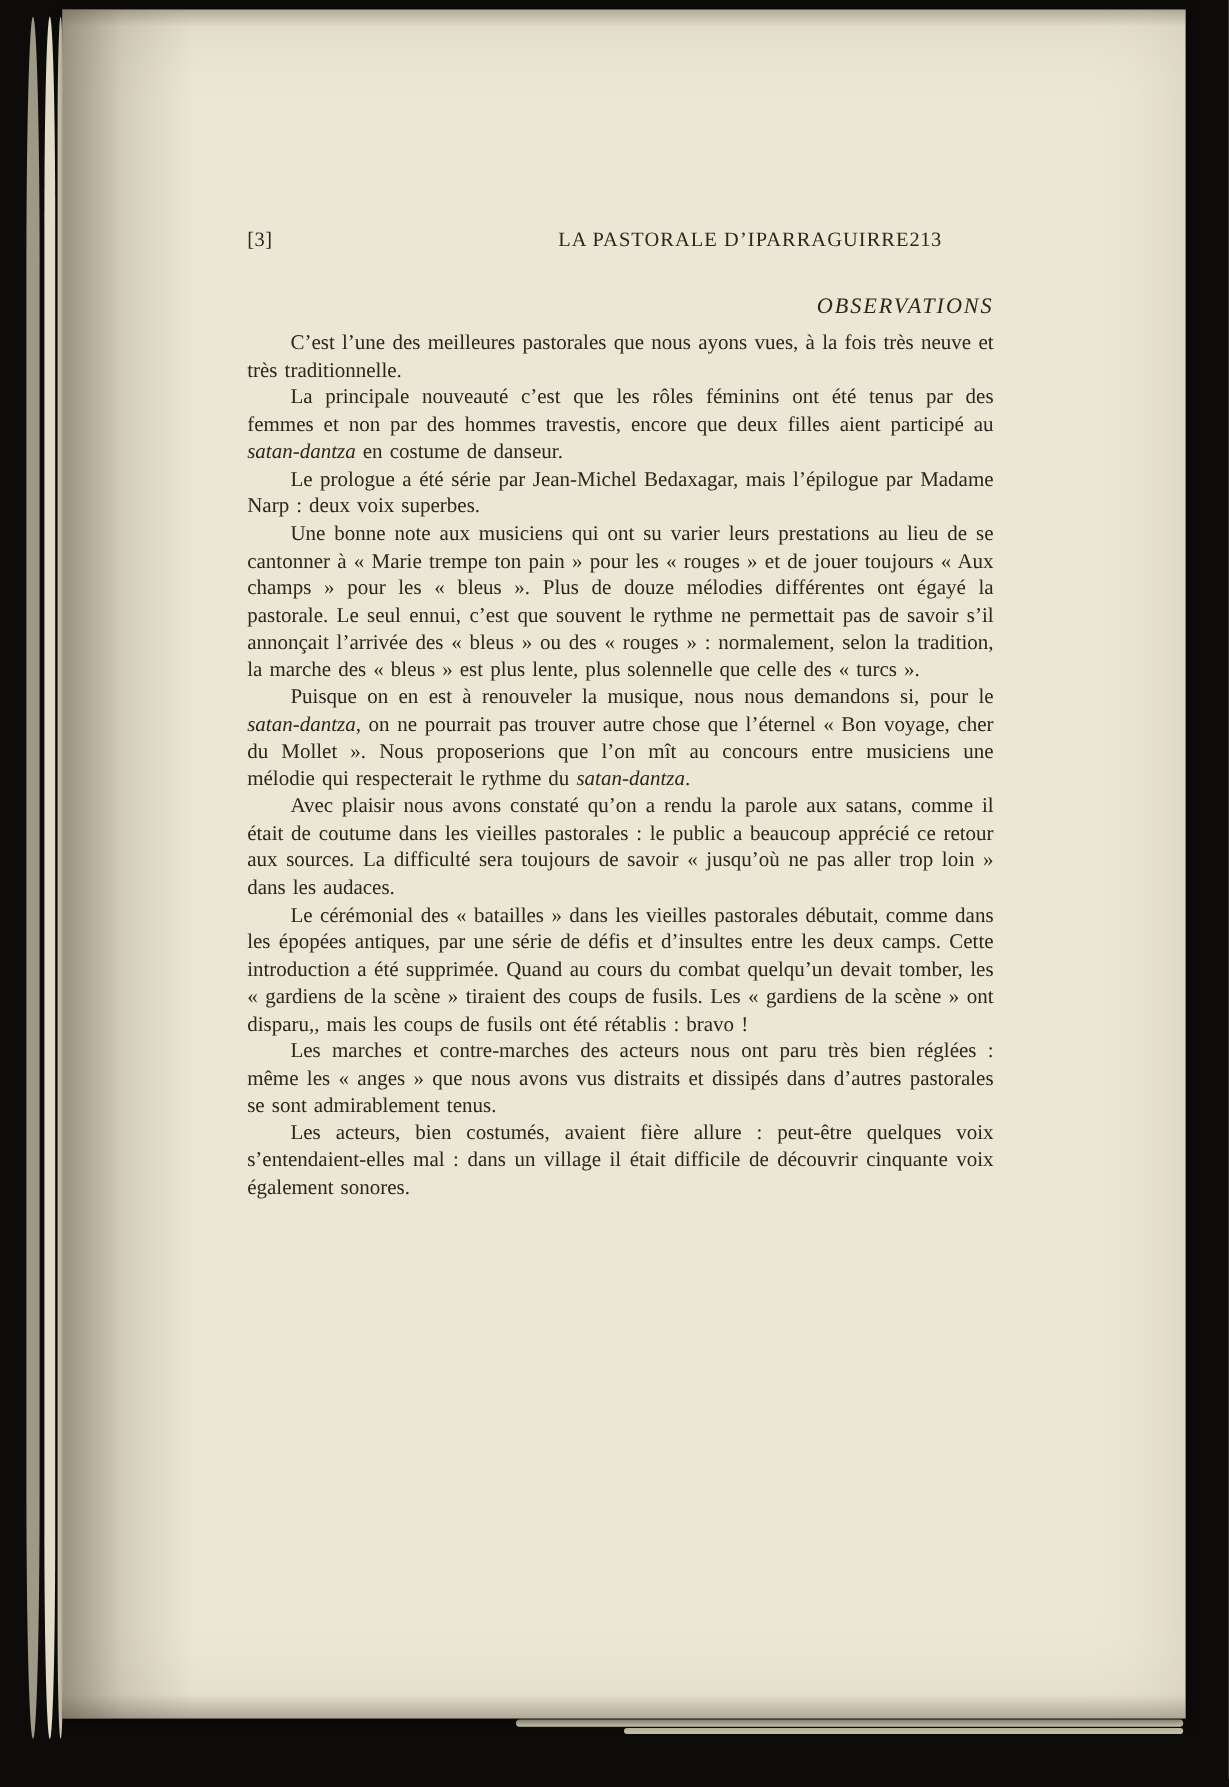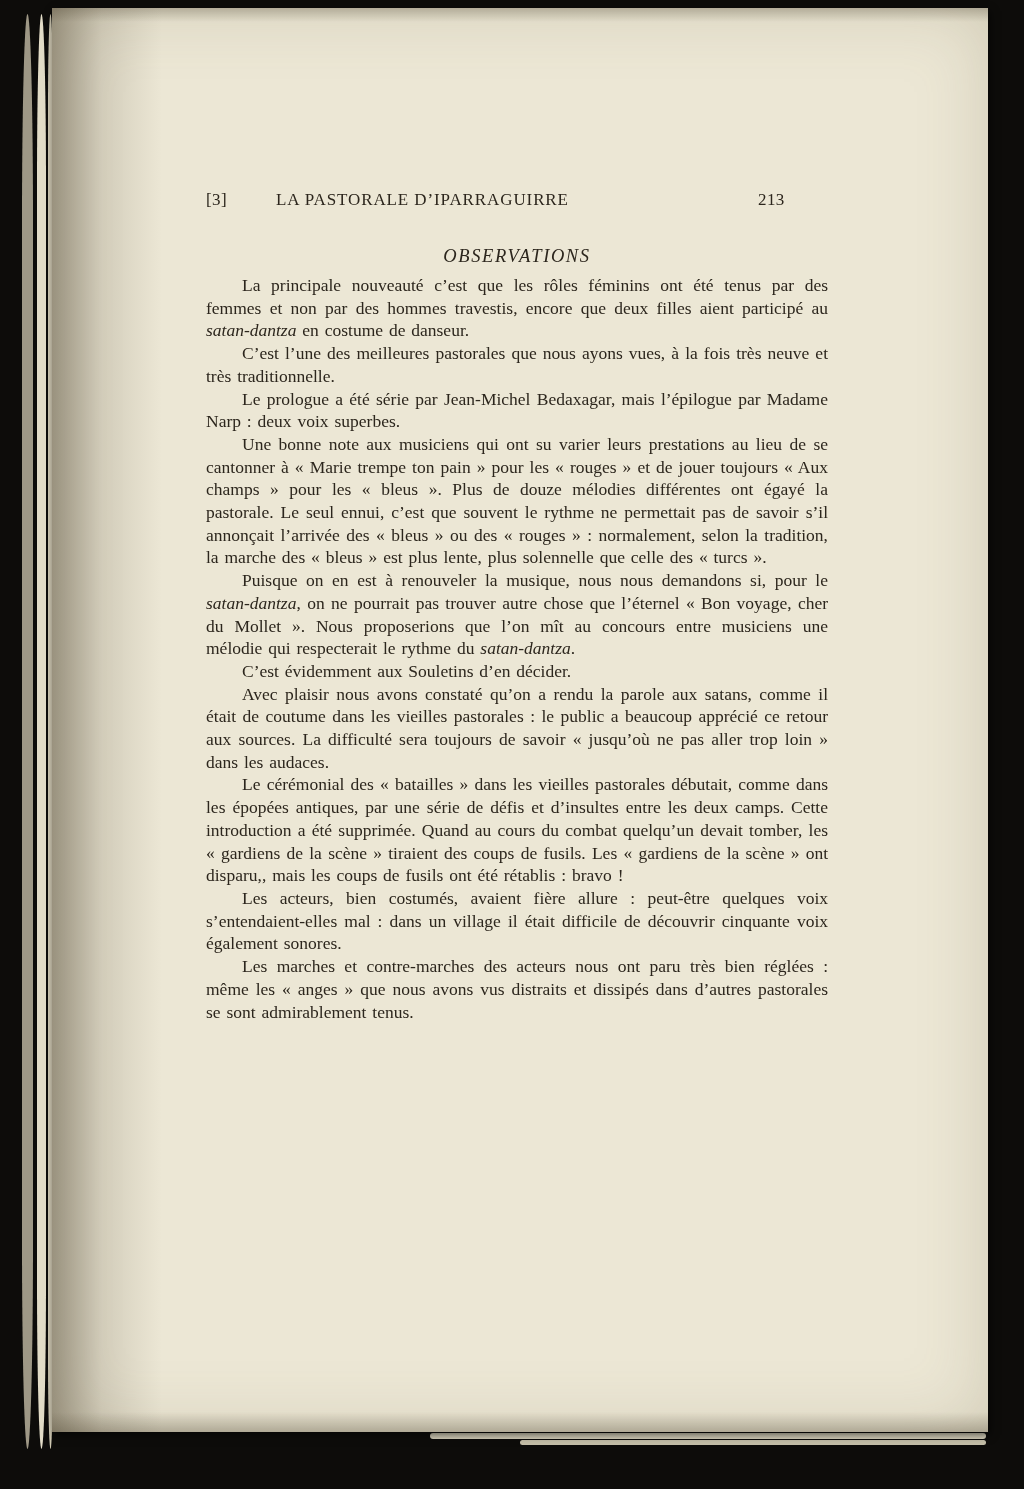--- a/index.html
+++ b/index.html
@@ -60,27 +60,27 @@
     width:622px;
     color:#2c261d;
   }
   .page-header {
     display:flex;
     align-items:baseline;
     font-size:17px;
     letter-spacing:.4px;
   }
   .section-number { width:70px; }
-  .running-title  { flex:1; text-align:left; letter-spacing:.9px; }
+  .running-title  { flex:1; text-align:right; letter-spacing:.9px; }
   .page-number    { width:70px; text-align:left; }
 
   .section-title {
     margin-top:36px;
     margin-bottom:7px;
-    text-align:center;
+    text-align:right;
     font-style:italic;
     font-size:18.5px;
     letter-spacing:1.6px;
   }
 
   .para {
     font-size:17.5px;
     line-height:22.7px;
     text-align:justify;
     text-indent:36px;
@@ -107,26 +107,25 @@
 
     <div class="page-header">
       <span class="section-number">[3]</span>
       <span class="running-title">LA PASTORALE D’IPARRAGUIRRE</span>
       <span class="page-number">213</span>
     </div>
 
     <div class="section-title">OBSERVATIONS</div>
 
     <div>
+        <p class="para"><span>C’est l’une des meilleures pastorales que nous ayons vues, à la fois très neuve et très traditionnelle.</span></p>
         <p class="para"><span>La principale nouveauté c’est que les rôles féminins ont été tenus par des femmes et non par des hommes travestis, encore que deux filles aient participé au </span><span class="italic">satan-dantza</span><span> en costume de danseur.</span></p>
-        <p class="para"><span>C’est l’une des meilleures pastorales que nous ayons vues, à la fois très neuve et très traditionnelle.</span></p>
         <p class="para"><span>Le prologue a été série par Jean-Michel Bedaxagar, mais l’épilogue par Madame Narp : deux voix superbes.</span></p>
         <p class="para"><span>Une bonne note aux musiciens qui ont su varier leurs prestations au lieu de se cantonner à « Marie trempe ton pain » pour les « rouges » et de jouer toujours « Aux champs » pour les « bleus ». Plus de douze mélodies différentes ont égayé la pastorale. Le seul ennui, c’est que souvent le rythme ne permettait pas de savoir s’il annonçait l’arrivée des « bleus » ou des « rouges » : normalement, selon la tradition, la marche des « bleus » est plus lente, plus solennelle que celle des « turcs ».</span></p>
         <p class="para"><span>Puisque on en est à renouveler la musique, nous nous demandons si, pour le </span><span class="italic">satan-dantza</span><span>, on ne pourrait pas trouver autre chose que l’éternel « Bon voyage, cher du Mollet ». Nous proposerions que l’on mît au concours entre musiciens une mélodie qui respecterait le rythme du </span><span class="italic">satan-dantza</span><span>.</span></p>
-        <p class="para"><span>C’est évidemment aux Souletins d’en décider.</span></p>
         <p class="para"><span>Avec plaisir nous avons constaté qu’on a rendu la parole aux satans, comme il était de coutume dans les vieilles pastorales : le public a beaucoup apprécié ce retour aux sources. La difficulté sera toujours de savoir « jusqu’où ne pas aller trop loin » dans les audaces.</span></p>
         <p class="para"><span>Le cérémonial des « batailles » dans les vieilles pastorales débutait, comme dans les épopées antiques, par une série de défis et d’insultes entre les deux camps. Cette introduction a été supprimée. Quand au cours du combat quelqu’un devait tomber, les « gardiens de la scène » tiraient des coups de fusils. Les « gardiens de la scène » ont disparu,, mais les coups de fusils ont été rétablis : bravo !</span></p>
+        <p class="para"><span>Les marches et contre-marches des acteurs nous ont paru très bien réglées : même les « anges » que nous avons vus distraits et dissipés dans d’autres pastorales se sont admirablement tenus.</span></p>
         <p class="para"><span>Les acteurs, bien costumés, avaient fière allure : peut-être quelques voix s’entendaient-elles mal : dans un village il était difficile de découvrir cinquante voix également sonores.</span></p>
-        <p class="para"><span>Les marches et contre-marches des acteurs nous ont paru très bien réglées : même les « anges » que nous avons vus distraits et dissipés dans d’autres pastorales se sont admirablement tenus.</span></p>
       </div>
 
   </div>
 </div>
 
 </body></html>

